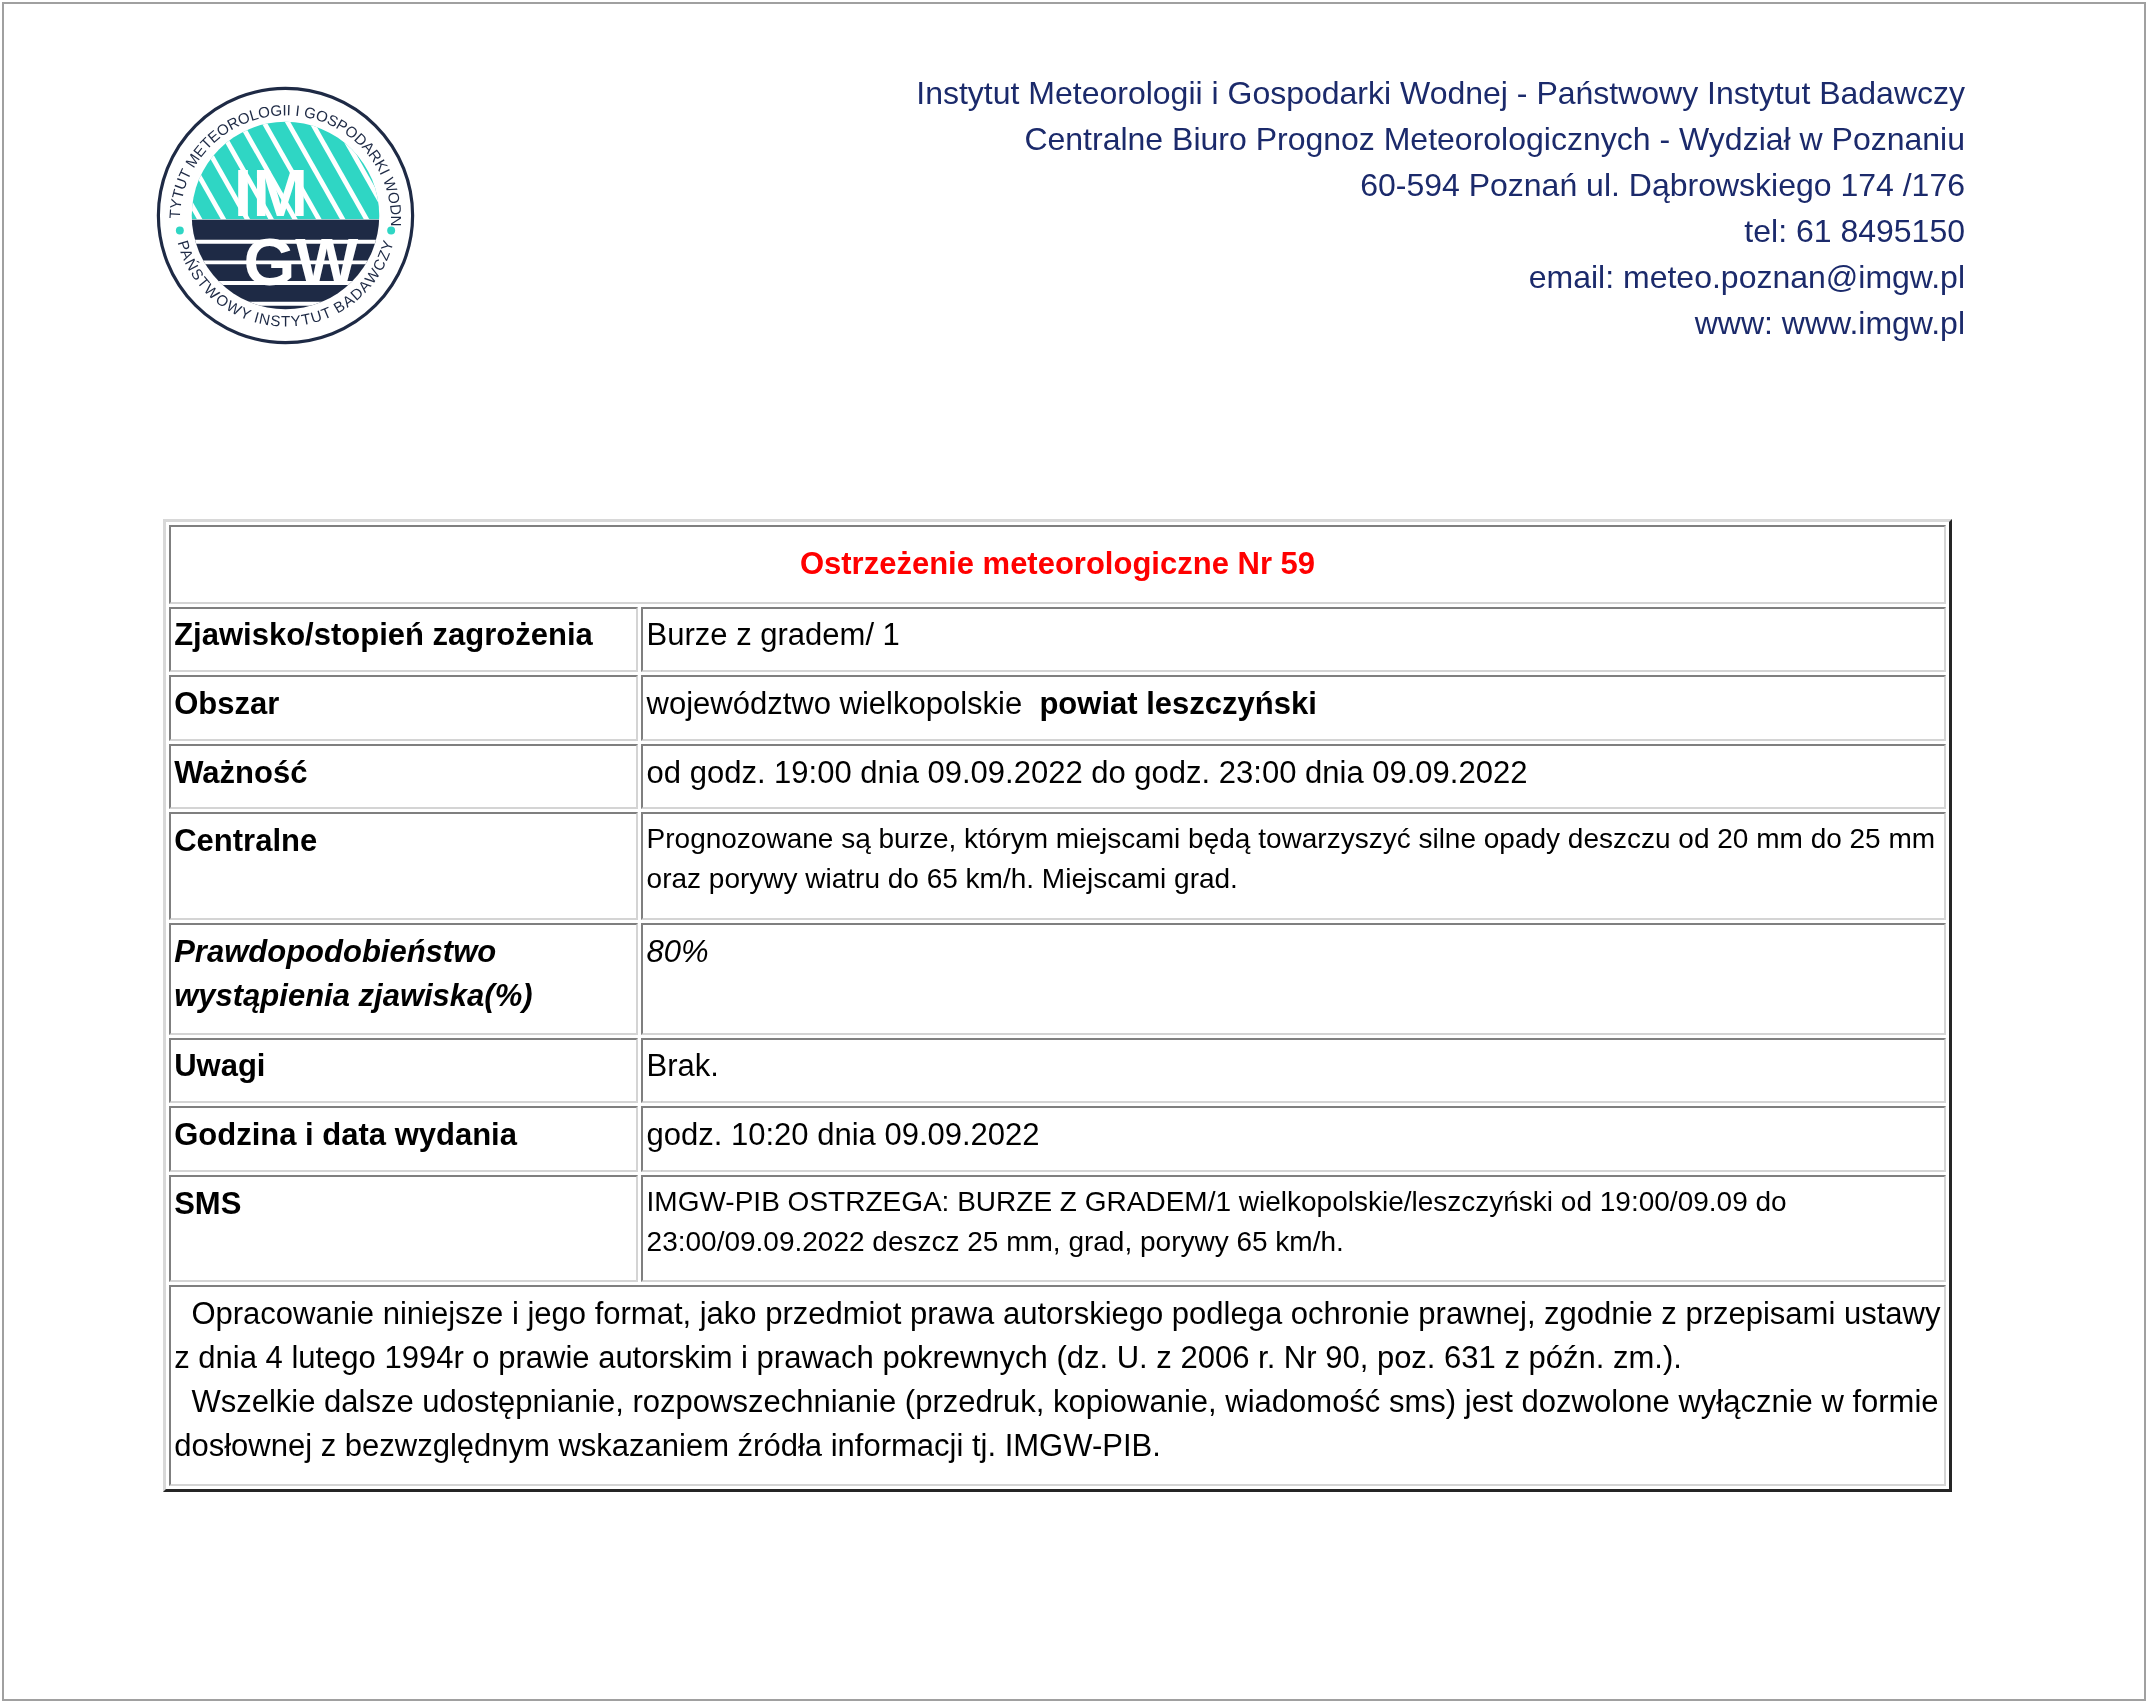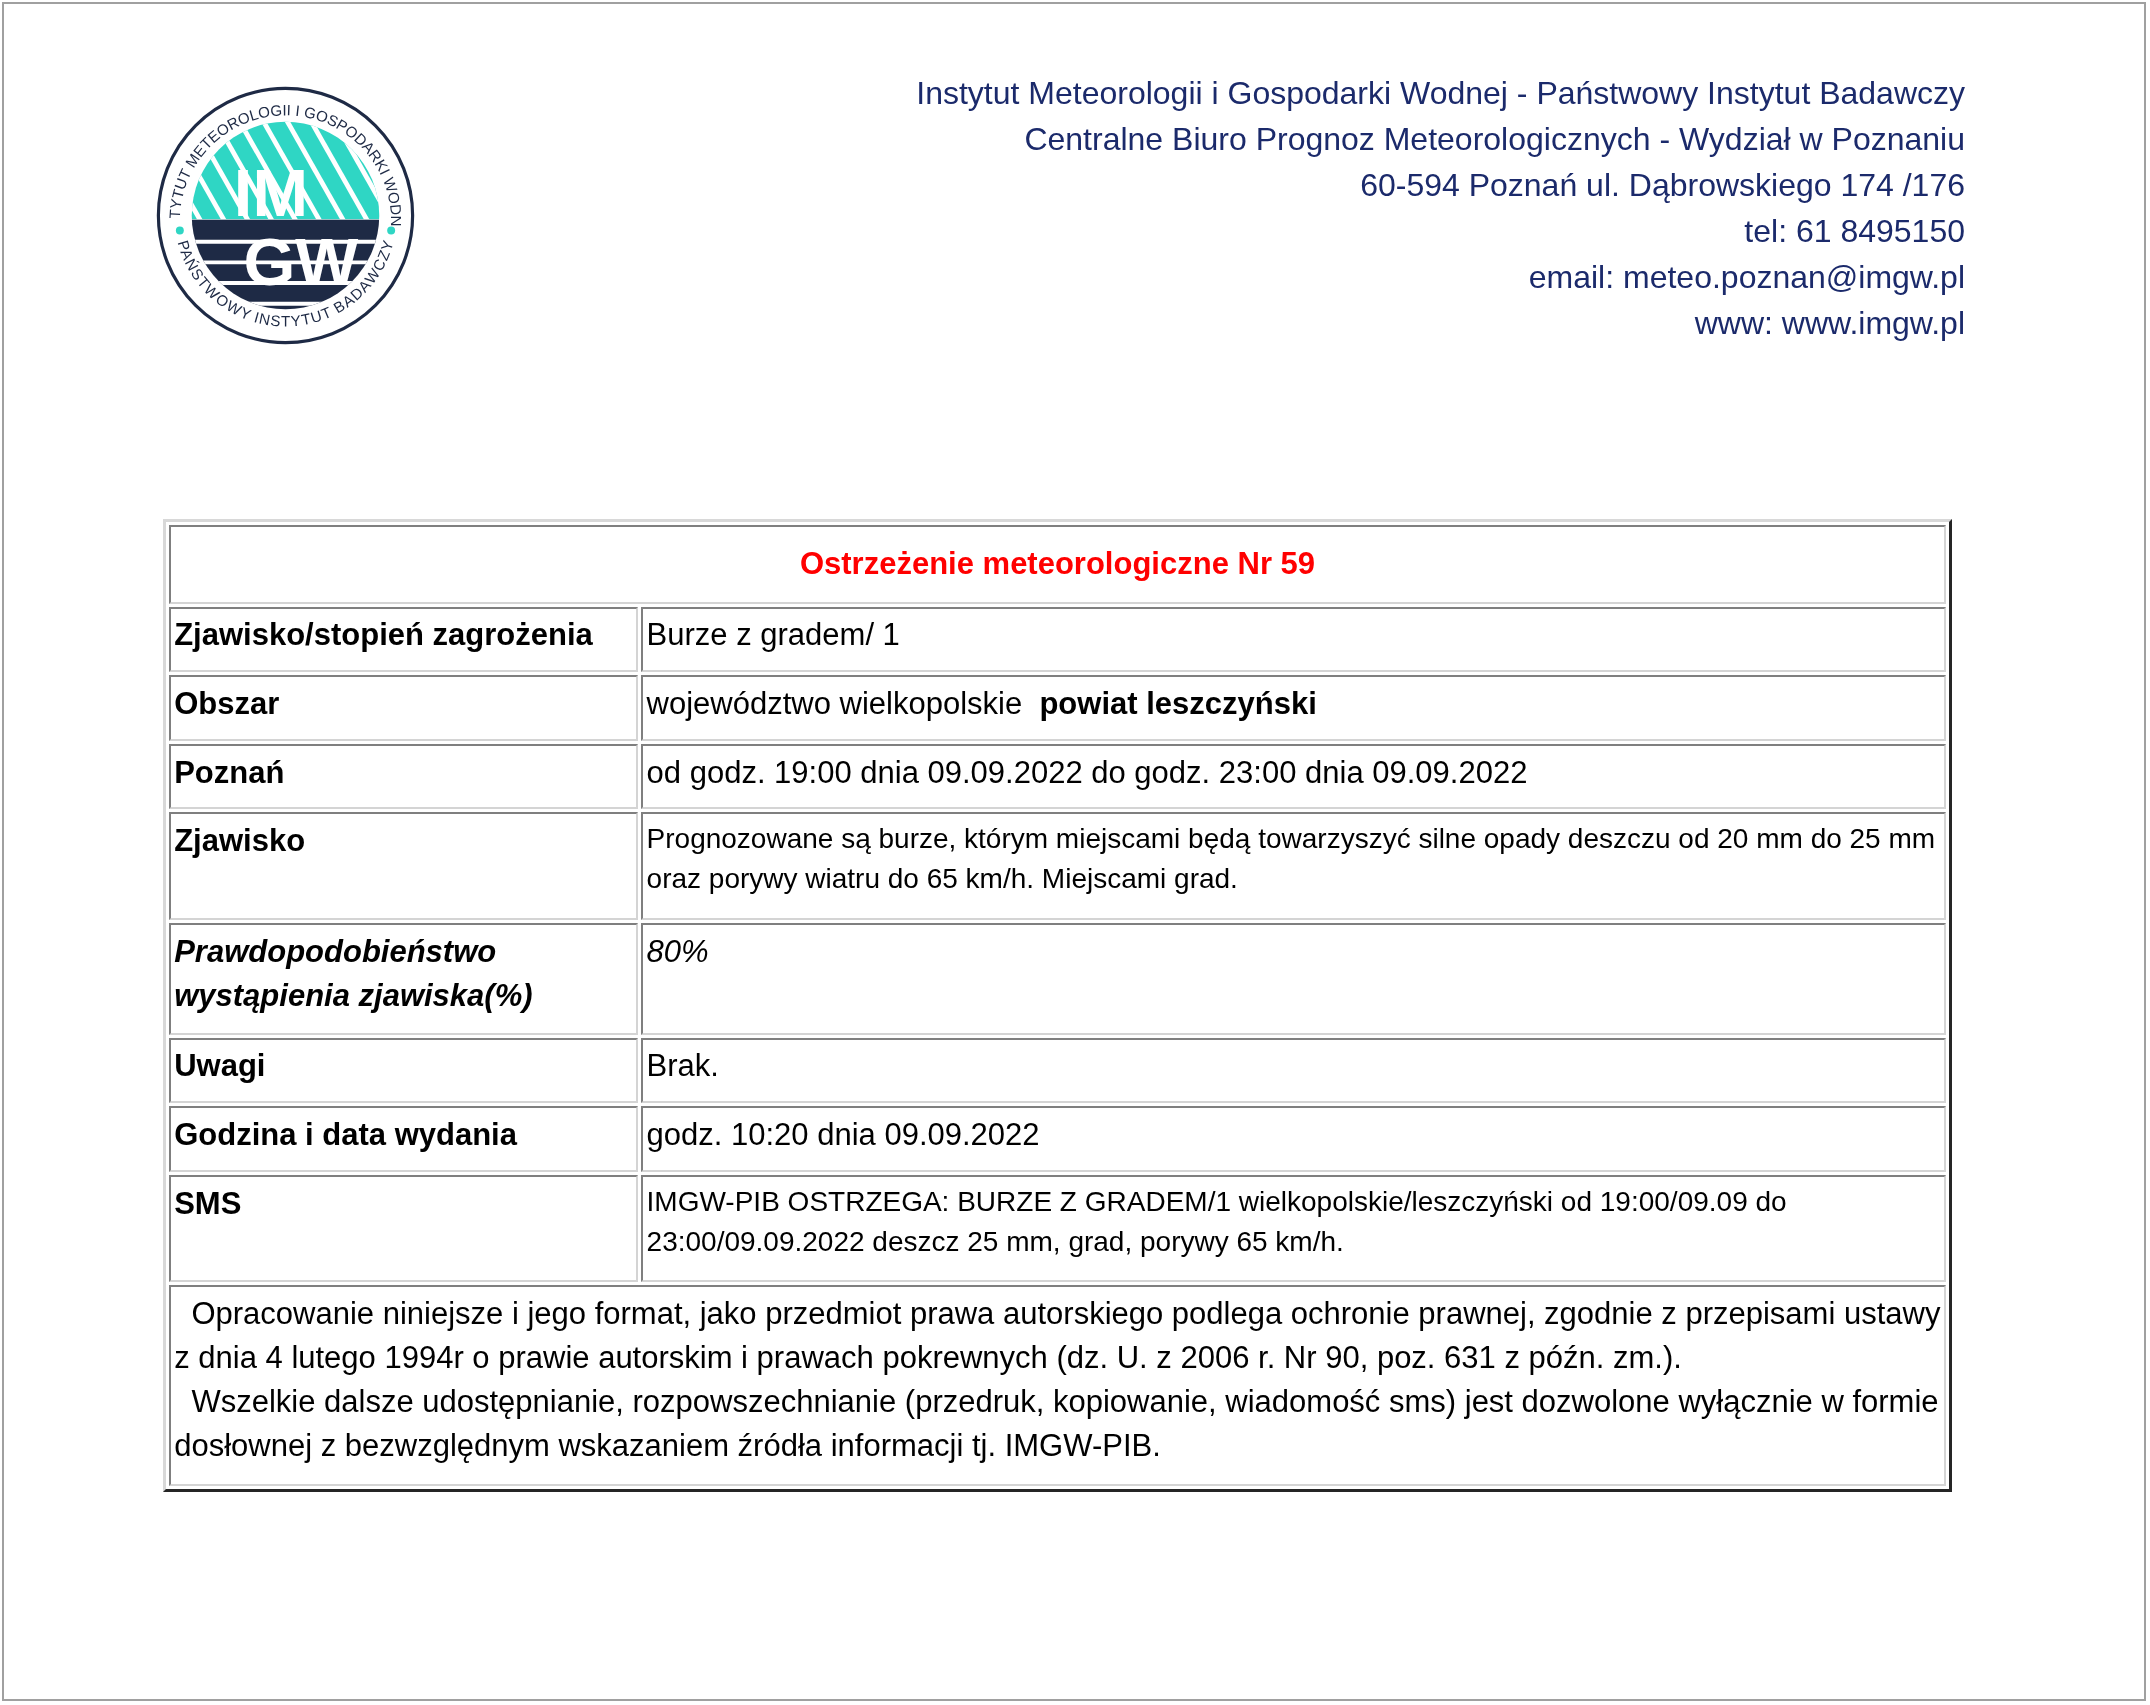--- a/index.html
+++ b/index.html
@@ -103,25 +103,25 @@
   </tr>
   <tr class="r-std">
     <td class="label">Zjawisko/stopień zagrożenia</td>
     <td class="value">Burze z gradem/ 1</td>
   </tr>
   <tr class="r-std">
     <td class="label">Obszar</td>
     <td class="value"><span>województwo wielkopolskie</span>&nbsp;&nbsp;<span class="b">powiat leszczyński</span></td>
   </tr>
   <tr class="r-std">
-    <td class="label">Poznań</td>
+    <td class="label">Ważność</td>
     <td class="value">od godz. 19:00 dnia 09.09.2022 do godz. 23:00 dnia 09.09.2022</td>
   </tr>
   <tr class="r-two">
-    <td class="label">Zjawisko</td>
+    <td class="label">Centralne</td>
     <td class="value small">Prognozowane są burze, którym miejscami będą towarzyszyć silne opady deszczu od 20 mm do 25 mm oraz porywy wiatru do 65 km/h. Miejscami grad.</td>
   </tr>
   <tr class="r-prob">
     <td class="label wrap">Prawdopodobieństwo wystąpienia zjawiska(%)</td>
     <td class="value">80%</td>
   </tr>
   <tr class="r-std">
     <td class="label">Uwagi</td>
     <td class="value">Brak.</td>
   </tr>

